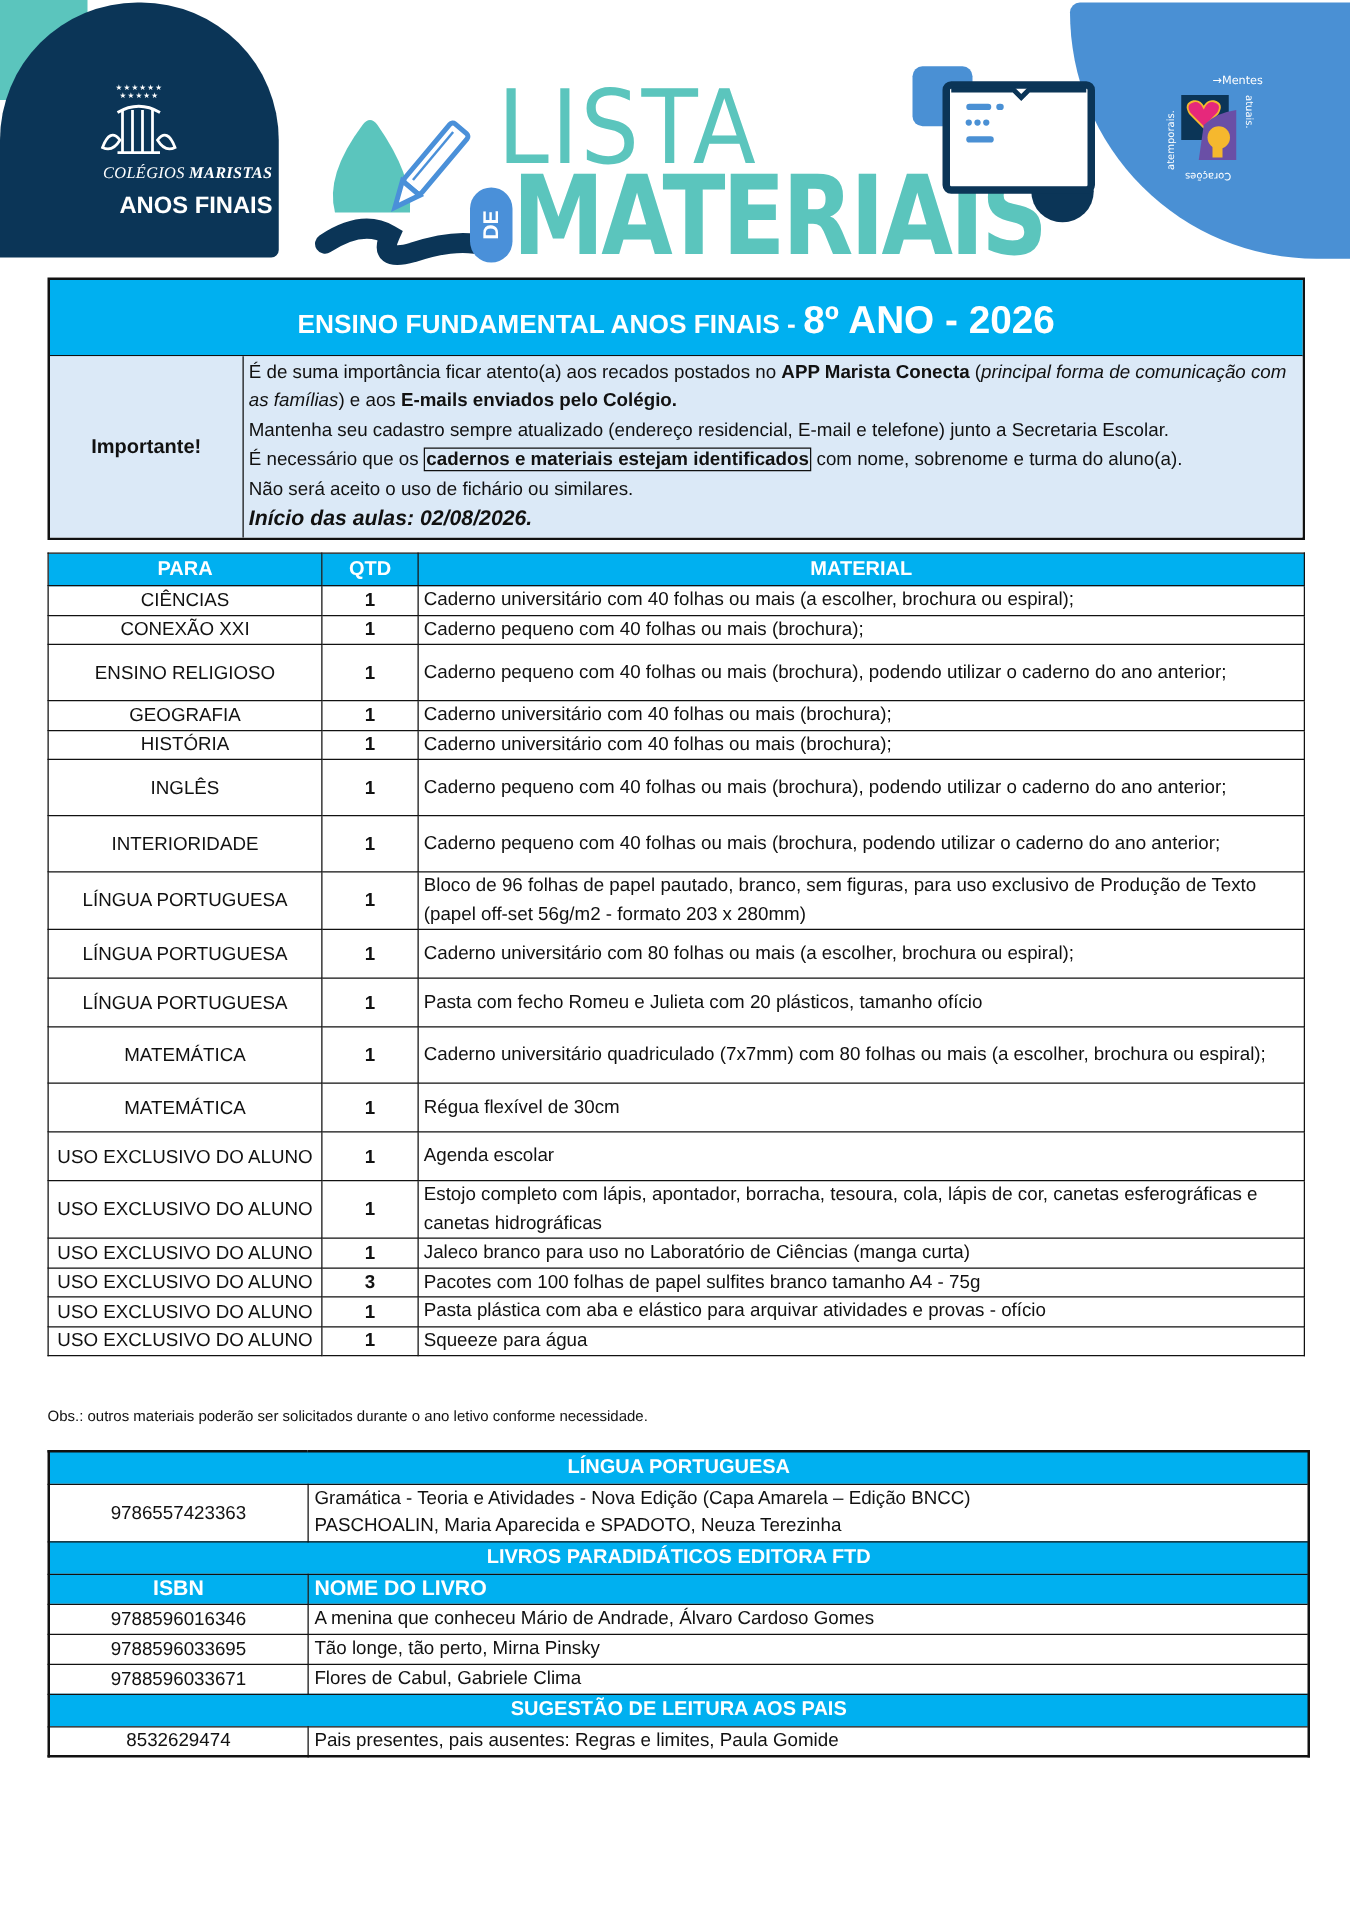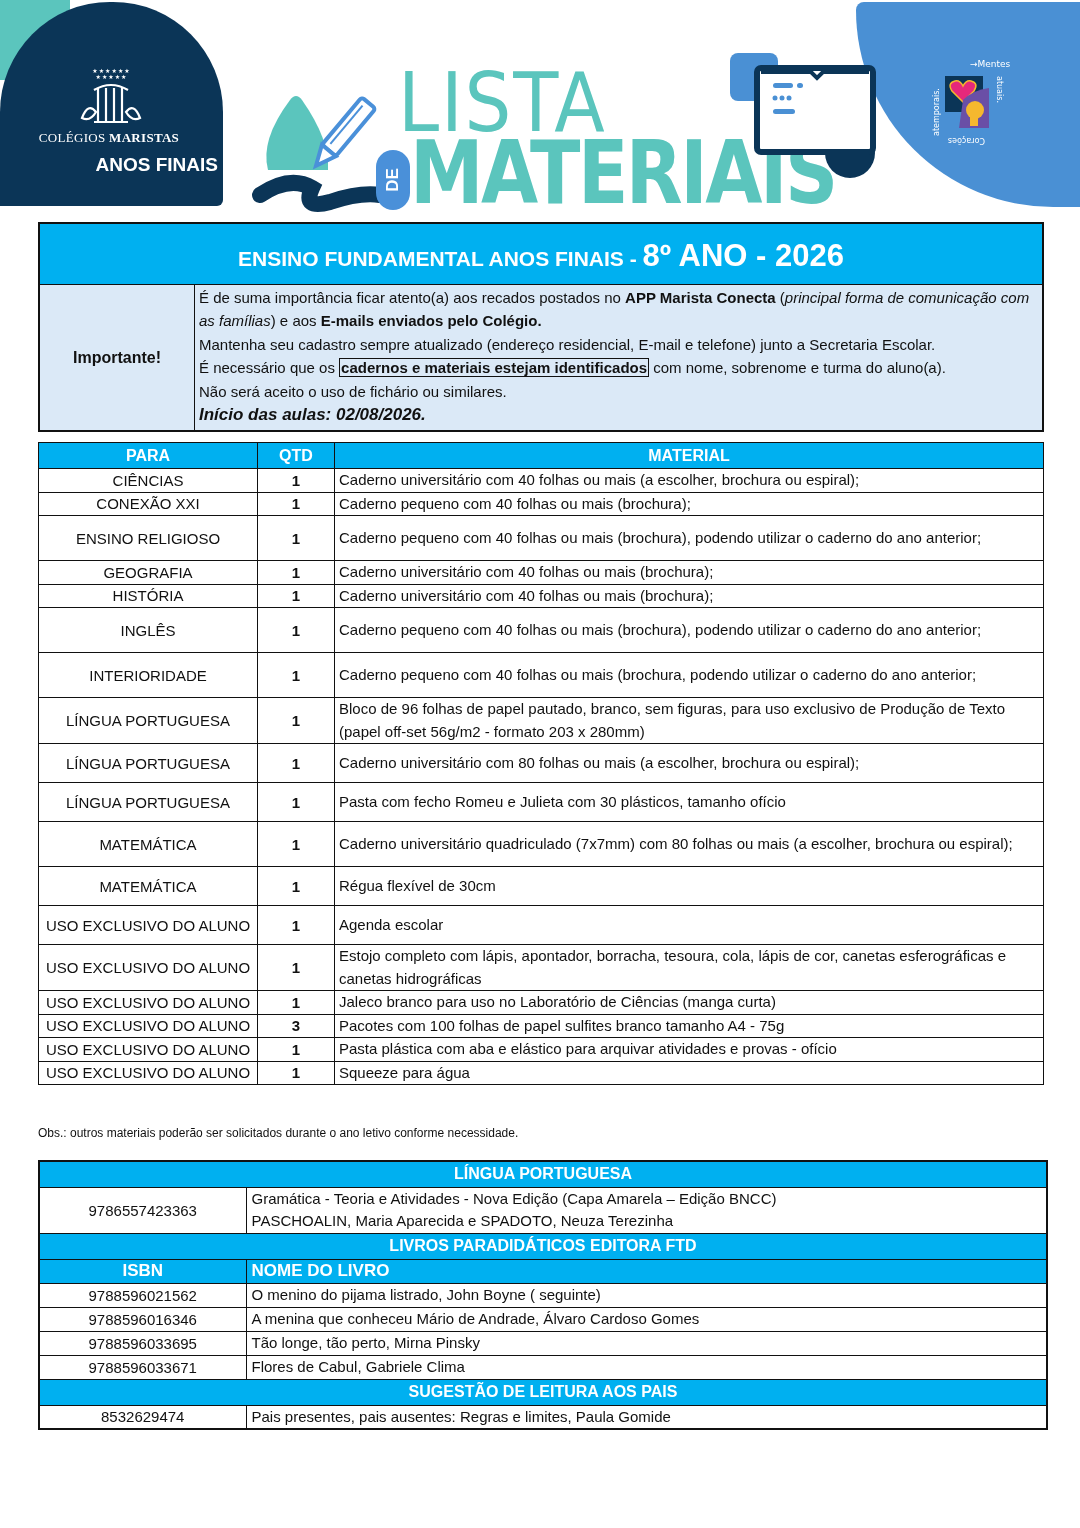--- a/index.html
+++ b/index.html
@@ -6,22 +6,22 @@
   html, body { width: 1080px; height: 1528px; background: #ffffff; overflow: hidden; }
   body { position: relative; font-family: "Liberation Sans", sans-serif; color: #111; }
 
   
   .banner { position: absolute; left: 0; top: 0; width: 1080px; height: 215px; overflow: hidden; }
   .teal-corner-left { position: absolute; left: 0; top: 0; width: 70px; height: 80px; background: #5bc5bd; }
   .logo-panel { position: absolute; left: 0; top: 2px; width: 223px; height: 204px; background: #0b3557;
                 border-radius: 110px 110px 6px 0; }
   .logo-stars { position: absolute; left: 0; width: 223px; top: 66px; text-align: center; color: #fff; font-size: 6px; letter-spacing: 1px; line-height: 6px; }
   .logo-mono { position: absolute; left: 78px; top: 80px; width: 66px; height: 48px; }
-  .logo-school { position: absolute; left: 0; width: 218px; top: 128px; text-align: center; color: #fff;
-                 font-family: "Liberation Serif", serif; font-size: 13px; letter-spacing: 0.3px; }
+  .logo-school { position: absolute; left: 0; width: 218px; top: 128px; text-align: right; color: #fff;
+                 font-family: "Liberation Serif", serif; font-size: 13px; letter-spacing: 0.3px; font-style: italic; }
   .logo-school b { font-weight: bold; }
   .logo-level { position: absolute; left: 0; width: 218px; top: 152px; text-align: right; color: #fff;
                 font-weight: bold; font-size: 19px; }
 
   .deco-svg { position: absolute; left: 250px; top: 80px; width: 180px; height: 135px; }
   .title-lista { position: absolute; left: 398px; top: 62px; font-size: 82px; color: #5bc5bd;
                  font-family: "DejaVu Sans", sans-serif; font-weight: normal; letter-spacing: 2px; line-height: 82px; transform: scaleX(0.9); transform-origin: left top; }
   .de-badge { position: absolute; left: 376px; top: 150px; width: 34px; height: 60px; background: #4a90d9;
               border-radius: 17px; color: #fff; font-weight: bold; font-size: 17px; }
   .de-badge span { position: absolute; left: 50%; top: 50%; transform: translate(-50%,-50%) rotate(-90deg); }
@@ -222,21 +222,21 @@
         <td class="para">LÍNGUA PORTUGUESA</td>
         <td class="qtd">1</td>
         <td class="mat-text">
           <div>Caderno universitário com  80 folhas ou mais (a escolher, brochura ou espiral);</div>
         </td>
       </tr>
       <tr class="h3">
         <td class="para">LÍNGUA PORTUGUESA</td>
         <td class="qtd">1</td>
         <td class="mat-text">
-          <div>Pasta com fecho Romeu e Julieta com 30 plásticos, tamanho ofício</div>
+          <div>Pasta com fecho Romeu e Julieta com 20 plásticos, tamanho ofício</div>
         </td>
       </tr>
       <tr class="h2">
         <td class="para">MATEMÁTICA</td>
         <td class="qtd">1</td>
         <td class="mat-text">
           <div>Caderno universitário quadriculado (7x7mm) com 80 folhas ou mais (a escolher, brochura ou espiral);</div>
         </td>
       </tr>
       <tr class="h3">
@@ -306,24 +306,20 @@
     </td>
   </tr>
   <tr class="section">
     <td colspan="2">LIVROS PARADIDÁTICOS EDITORA FTD</td>
   </tr>
   <tr class="colhead">
     <td class="c1">ISBN</td>
     <td class="name">NOME DO LIVRO</td>
   </tr>
   <tr class="row">
-    <td class="isbn">9788596021562</td>
-    <td class="name">O menino do pijama listrado, John Boyne ( seguinte)</td>
-  </tr>
-  <tr class="row">
     <td class="isbn">9788596016346</td>
     <td class="name">A menina que conheceu Mário de Andrade, Álvaro Cardoso Gomes</td>
   </tr>
   <tr class="row">
     <td class="isbn">9788596033695</td>
     <td class="name">Tão longe, tão perto, Mirna Pinsky</td>
   </tr>
   <tr class="row">
     <td class="isbn">9788596033671</td>
     <td class="name">Flores de Cabul, Gabriele Clima</td>

